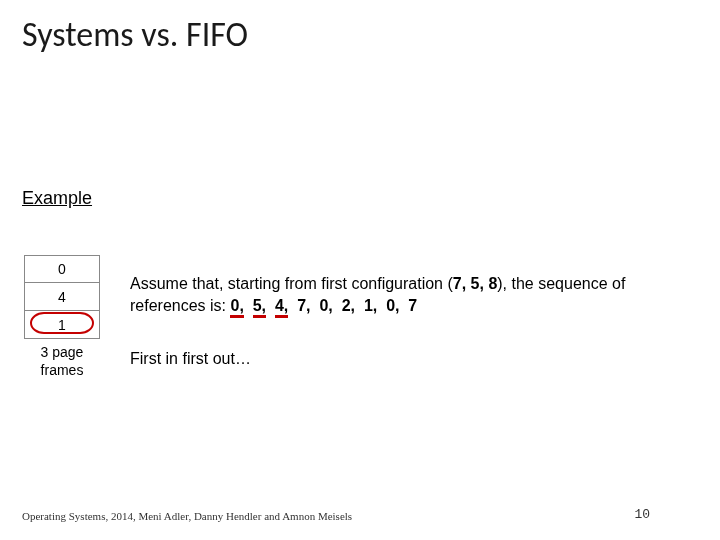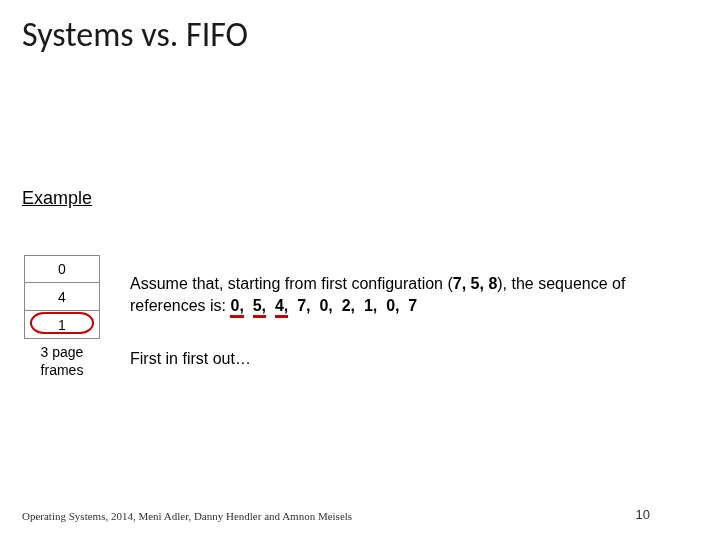--- a/index.html
+++ b/index.html
@@ -96,21 +96,21 @@
     left: 22px;
     font-size: 11px;
     font-family: Georgia, 'Times New Roman', serif;
     color: #333;
   }
   .pagenum {
     position: absolute;
     bottom: 18px;
     right: 70px;
     font-size: 13px;
-    font-family: Liberation Sans, sans-serif;
+    font-family: Liberation Mono, monospace;
     color: #333;
   }
 </style>
 </head>
 <body>
 
 <div class="title">Systems vs. FIFO</div>
 
 <div class="example-heading">Example</div>
 

